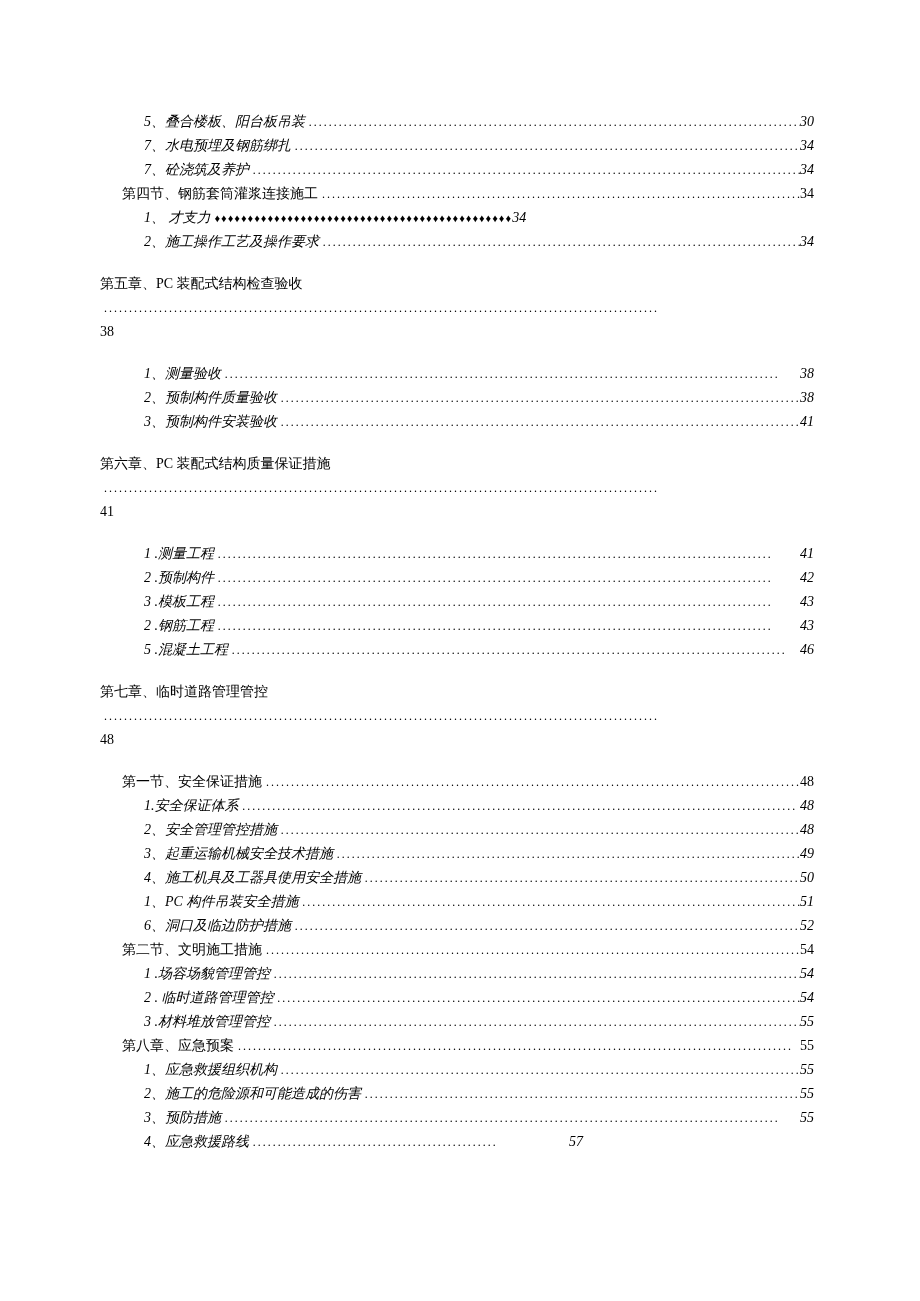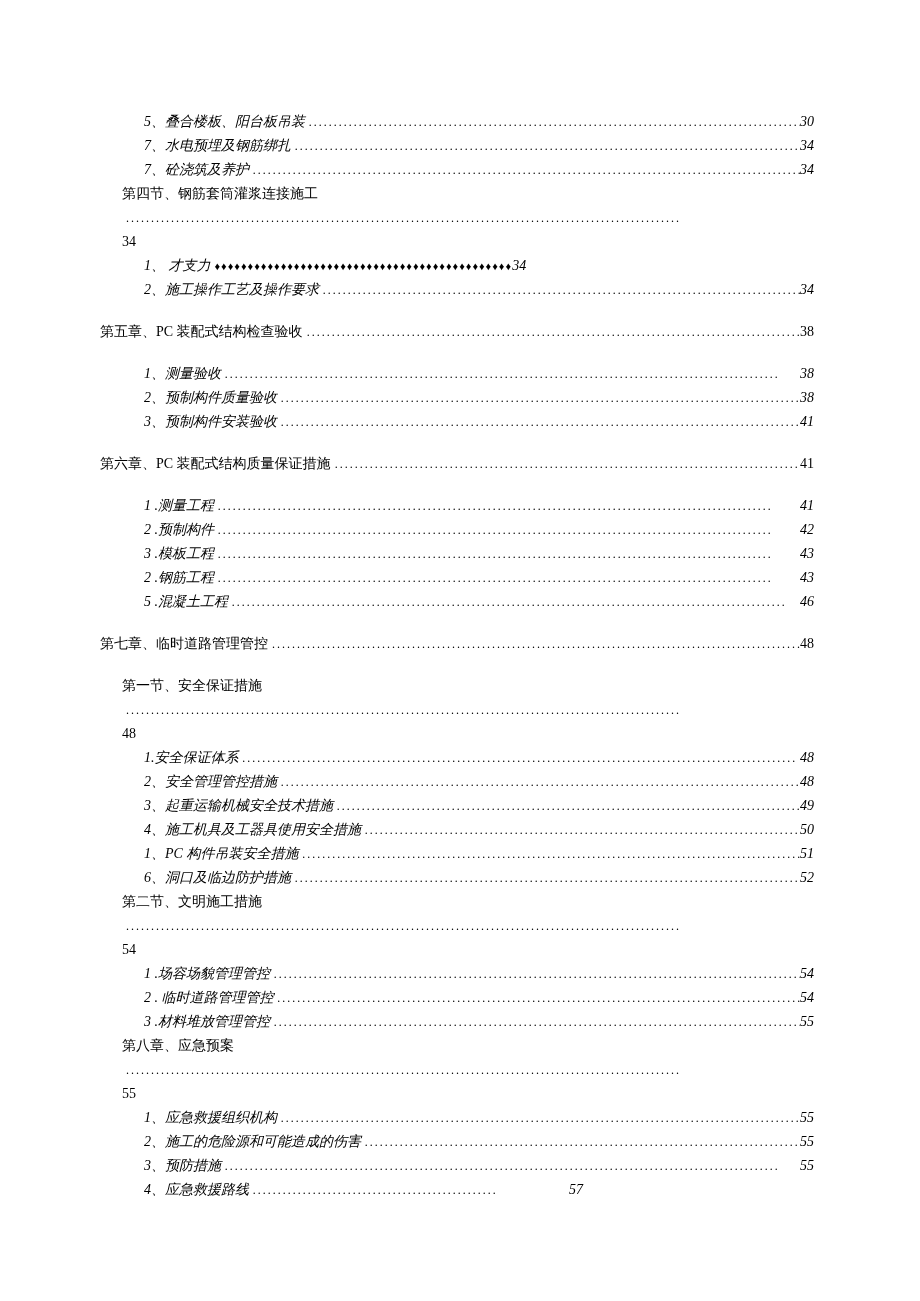--- a/index.html
+++ b/index.html
@@ -18,22 +18,22 @@
     }
     .toc-container {
       width: 100%;
     }
     .toc-entry {
       display: flex;
       align-items: baseline;
       line-height: 24px;
       white-space: nowrap;
     }
-    .indent-0 { padding-left: 0; }
-    .indent-1 { padding-left: 22px; flex-direction: column; }
+    .indent-0 { padding-left: 0; flex-direction: column; }
+    .indent-1 { padding-left: 22px; }
     .indent-2 { padding-left: 44px; font-style: italic; }
     .labeltext {
       flex-shrink: 0;
     }
     .dots {
       flex: 1;
       overflow: hidden;
       letter-spacing: 2px;
       padding: 0 4px;
       color: #000;

